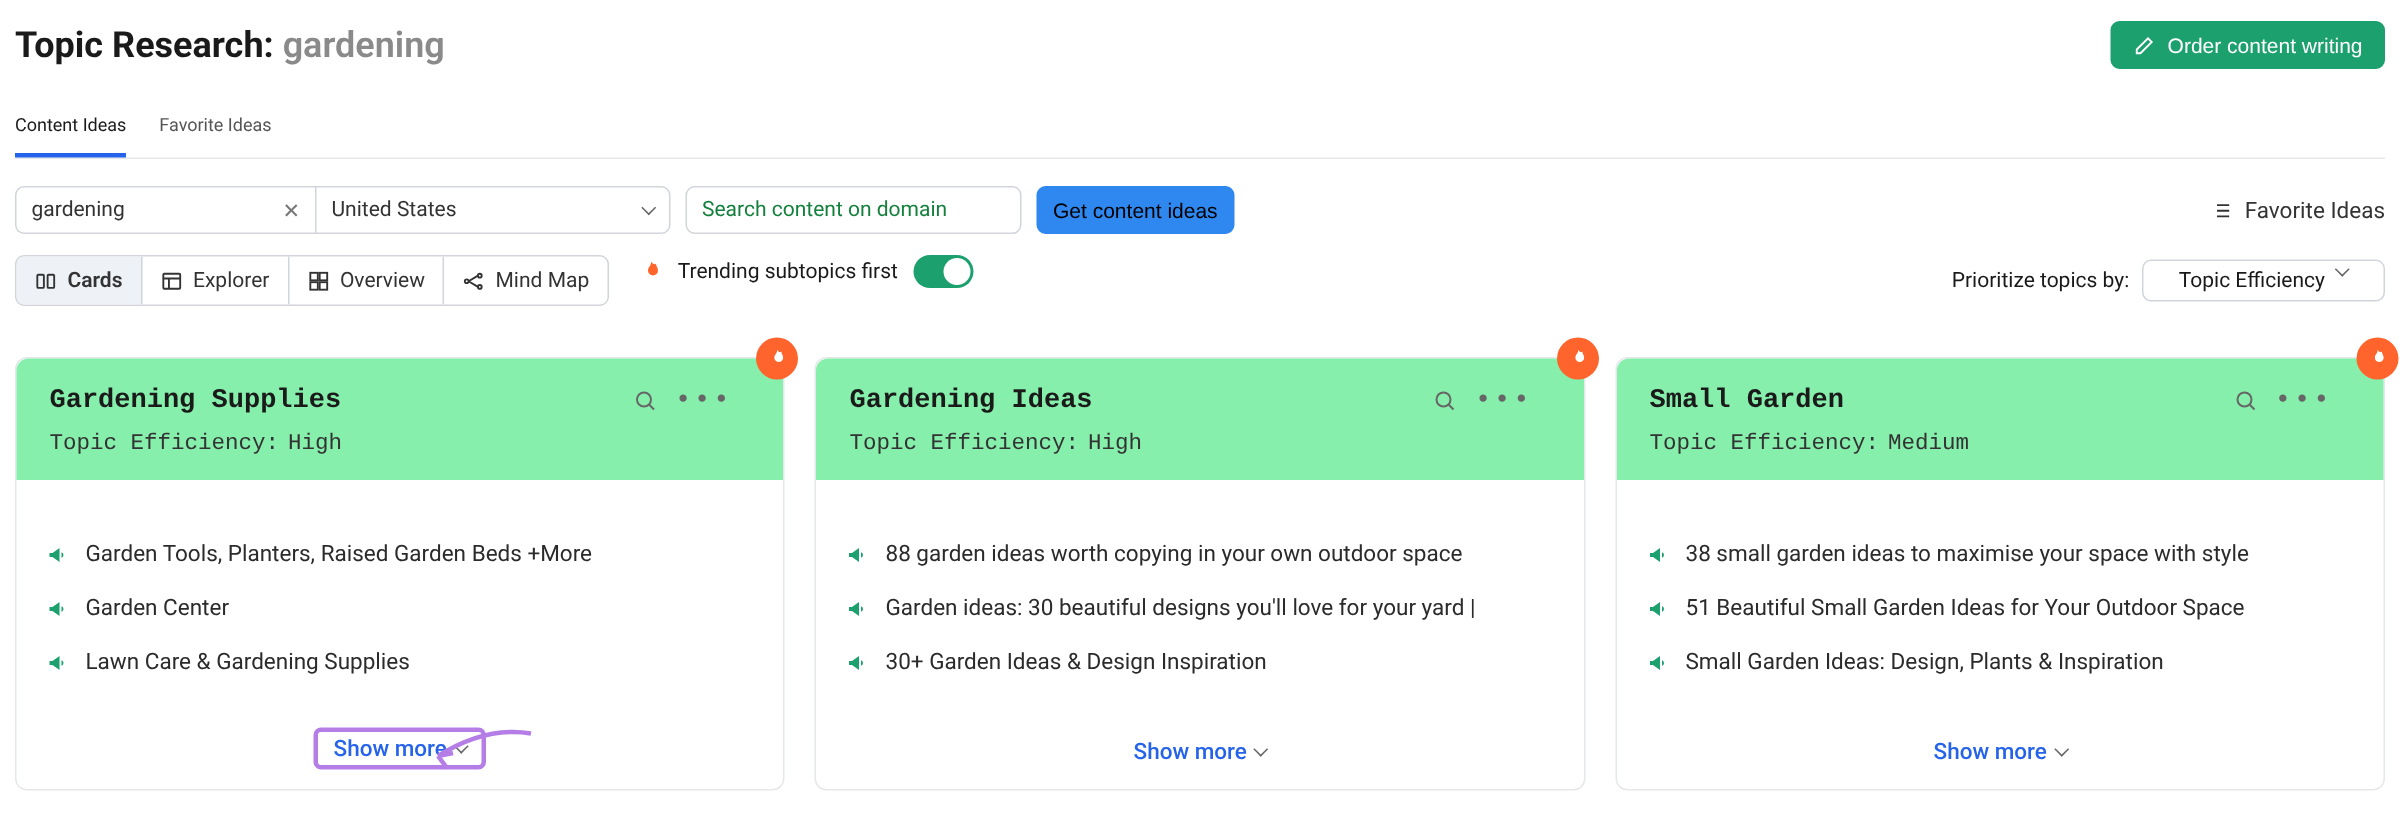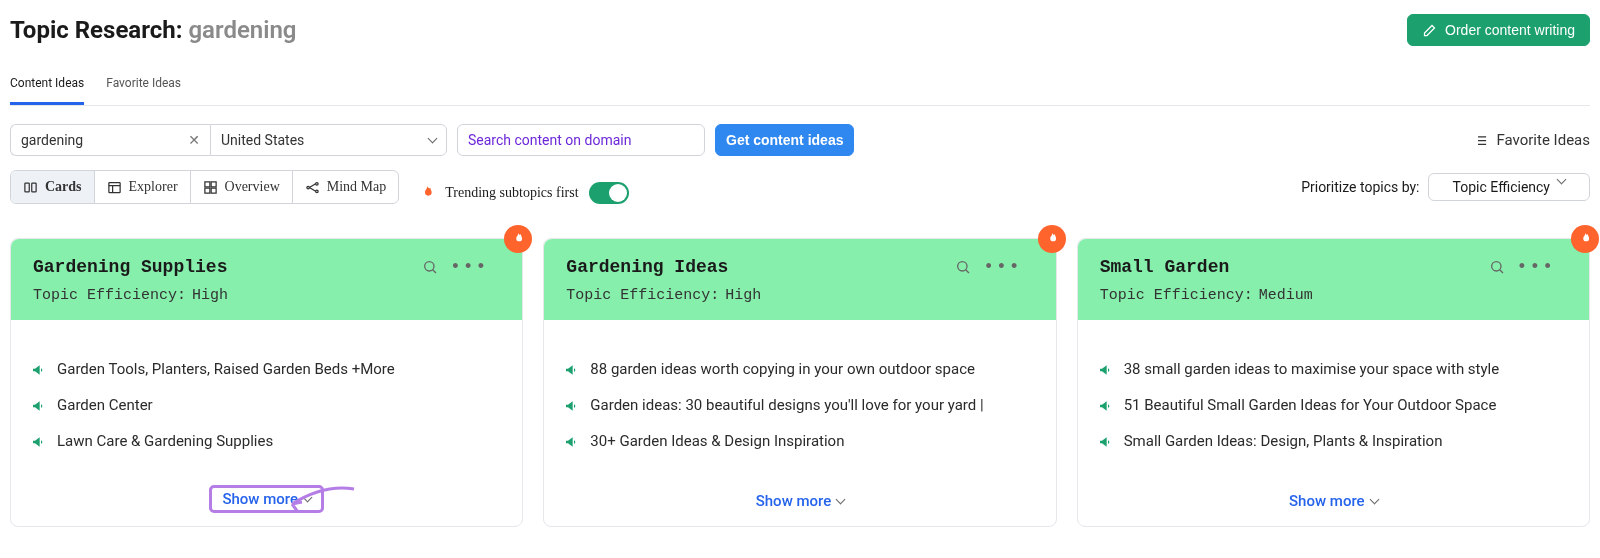--- a/index.html
+++ b/index.html
@@ -16,22 +16,22 @@
 .tabs { display: flex; gap: 22px; border-bottom: 1px solid #e5e7eb; margin-top: 6px; }
 .tab { padding: 12px 0; font-size: 12px; font-weight: 400; color: #555; cursor: pointer; border-bottom: 3px solid transparent; }
 .tab.active { color: #1a1a1a; border-bottom-color: #2563eb; }
 
 .controls { display: flex; align-items: center; justify-content: space-between; margin-top: 18px; flex-wrap: wrap; gap: 10px; }
 .controls-left { display: flex; align-items: center; gap: 10px; flex-wrap: wrap; }
 .inputish { height: 32px; border: 1px solid #d1d5db; border-radius: 6px; display: inline-flex; align-items: center; padding: 0 10px; font-size: 14px; color: #333; background: #fff; }
 .input-group { display: flex; }
 .input-group .inputish:first-child { border-top-right-radius: 0; border-bottom-right-radius: 0; border-right: none; width: 200px; justify-content: space-between; }
 .input-group .inputish:last-child { border-top-left-radius: 0; border-bottom-left-radius: 0; width: 237px; justify-content: space-between; }
-.search-domain { width: 248px; color: #6d28d9; }
-.get-ideas { background: #2f88f0; border-color: #2f88f0; color: #ffffff; font-weight: 700; }
+.search-domain { width: 224px; color: #15803d; }
+.get-ideas { background: #2f88f0; border-color: #2f88f0; color: #000000; font-weight: 400; }
 .fav-link { display: inline-flex; align-items: center; gap: 8px; font-size: 15px; color: #333; cursor: pointer; }
 .chev { border: solid #666; border-width: 0 1.5px 1.5px 0; display: inline-block; padding: 3px; transform: rotate(45deg); margin-top: -3px; }
 .close-x { color: #777; cursor: pointer; font-size: 14px; }
 
 .row2 { display: flex; align-items: center; justify-content: space-between; margin-top: 14px; }
 .viewgroup { display: inline-flex; border: 1px solid #d1d5db; border-radius: 6px; overflow: hidden; }
 .viewbtn { display: inline-flex; align-items: center; gap: 7px; padding: 0 12px; height: 32px; font-size: 14px; cursor: pointer; border-right: 1px solid #d1d5db; color: #333; }
 .viewbtn:last-child { border-right: none; }
 .viewbtn.active { background: #eef2f7; font-weight: 600; }
 .trend-toggle { display: inline-flex; align-items: center; gap: 10px; margin-left: 20px; font-size: 14px; }
@@ -149,21 +149,21 @@
   </div>
   <div class="fav-link">
     <svg class="ico">
         <use href="#i-list"></use>
       </svg>
     <span>Favorite Ideas</span>
   </div>
 </div>
 
 <div class="row2">
-  <div style="display:flex;align-items:flex-end;font-family:Liberation Serif, serif;">
+  <div style="display:flex;align-items:flex-start;">
     <div class="viewgroup" id="viewgroup">
         <div class="viewbtn active">
           <svg class="ico">
             <use href="#i-cards"></use>
           </svg>
           <span>Cards</span>
         </div>
         <div class="viewbtn">
           <svg class="ico">
             <use href="#i-explorer"></use>

